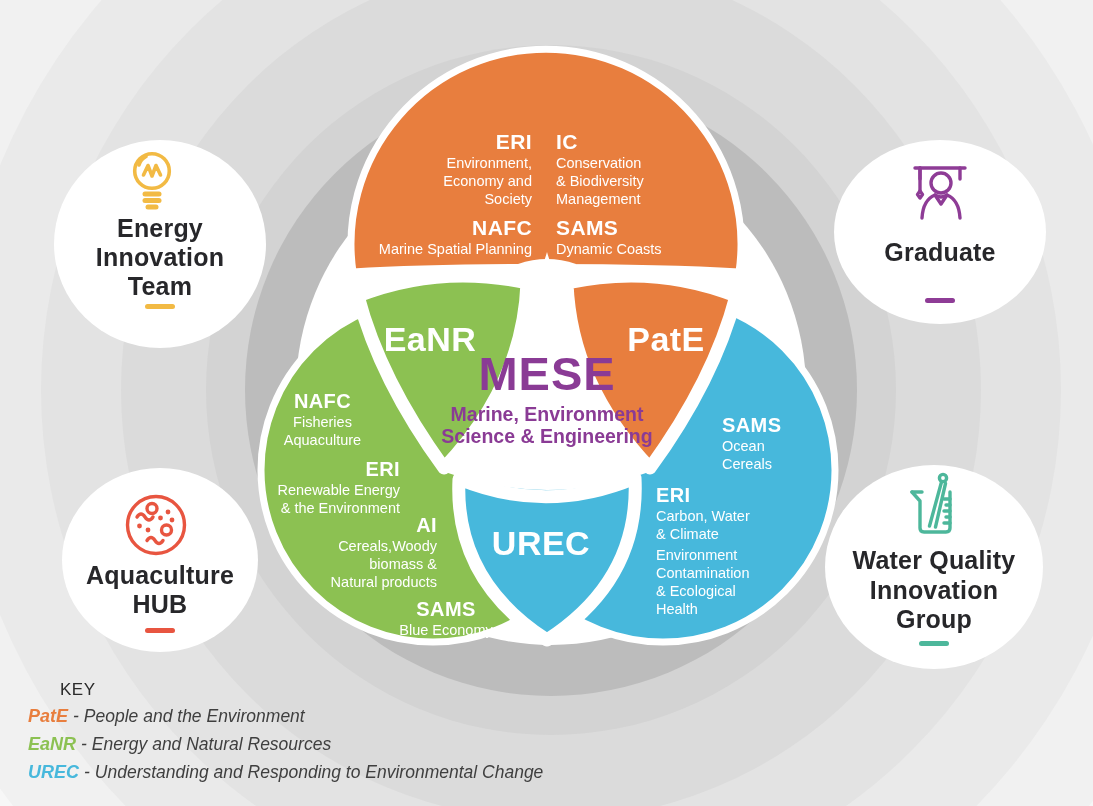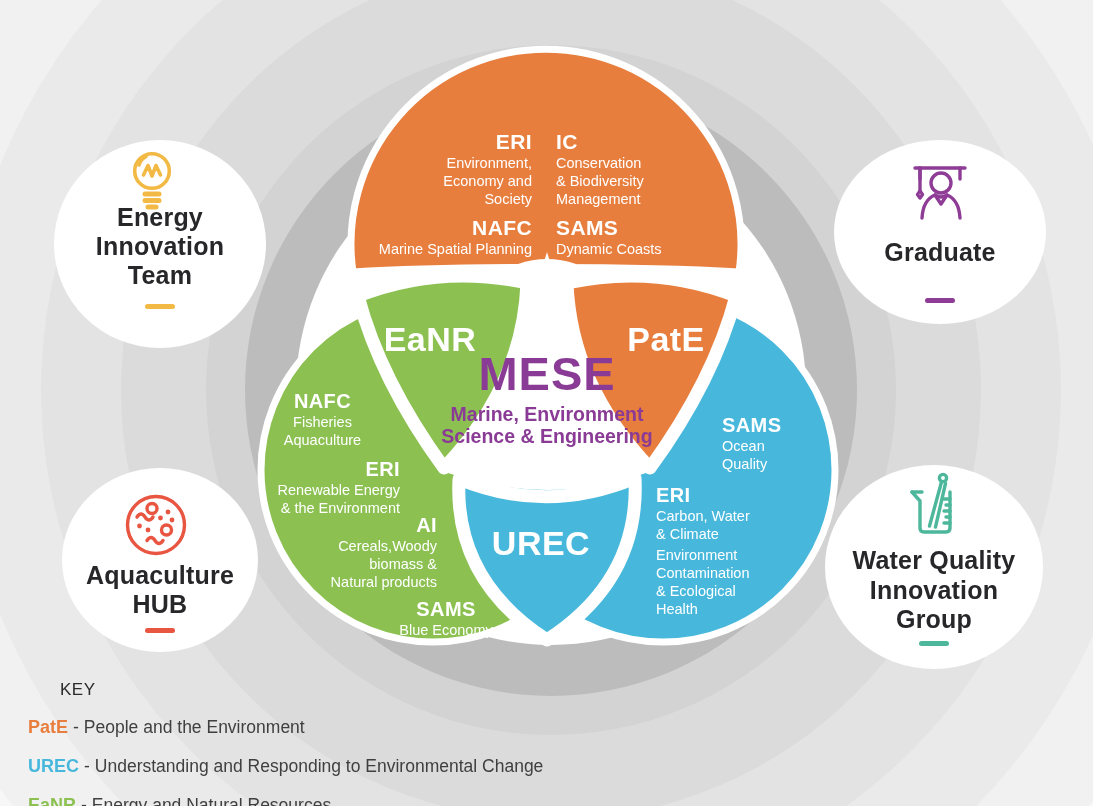--- a/index.html
+++ b/index.html
@@ -21,21 +21,21 @@
   
   .sat-label{position:absolute;text-align:center;color:#27272A;font-weight:700;font-size:25px;line-height:29px;letter-spacing:.2px;}
   .dash{position:absolute;width:30px;height:5px;border-radius:3px;}
   .dash.energy{background:#F2BA44;}
   .dash.graduate{background:#8E3C96;}
   .dash.aquaculture{background:#E85540;}
   .dash.water{background:#4DB79B;}
   
   .key{position:absolute;left:28px;top:680px;color:#2B2B2B;}
   .key-title{font-size:17px;font-weight:500;letter-spacing:.5px;margin-left:32px;}
-  .key-line{margin-top:16px;font-size:17.5px;line-height:23px;color:#3F3F3F;font-weight:500;}
+  .key-line{margin-top:5px;font-size:17.5px;line-height:23px;color:#3F3F3F;font-weight:500;font-style:italic;}
   .key-abbr{font-weight:800;font-size:18px;}
   .key-abbr.pate{color:#E87E3E;}
   .key-abbr.eanr{color:#8CC152;}
   .key-abbr.urec{color:#47B8DC;}
   .key-sep{margin:0 5px;}
   .ta-r{text-align:right;}
   .ta-c{text-align:center;}
 </style>
 </head>
 <body>
@@ -116,21 +116,21 @@
     <div class="t-det">Natural products</div>
   </div>
   <div class="abs ta-c" style="left:366px;top:589px;width:160px;">
     <div class="t-org sm">SAMS</div>
     <div class="t-det">Blue Economy</div>
   </div>
 
   <div class="abs" style="left:722px;top:405px;">
     <div class="t-org sm">SAMS</div>
     <div class="t-det">Ocean</div>
-    <div class="t-det">Quality</div>
+    <div class="t-det">Cereals</div>
   </div>
   <div class="abs" style="left:656px;top:475px;">
     <div class="t-org sm">ERI</div>
     <div class="t-det">Carbon, Water</div>
     <div class="t-det">&amp; Climate</div>
   </div>
   <div class="abs" style="left:656px;top:546px;">
     <div class="t-det">Environment</div>
     <div class="t-det">Contamination</div>
     <div class="t-det">&amp; Ecological</div>
@@ -149,21 +149,21 @@
   <div class="abs" style="left:128px;top:150px;">
     <svg width="48" height="66" viewBox="0 0 48 66" fill="none" stroke="#F2BA44" stroke-width="3.6" stroke-linecap="round" stroke-linejoin="round">
       <circle cx="24" cy="21" r="17.3"></circle>
       <path d="M11,15 A14.5,14.5 0 0 1 18,6.5"></path>
       <path d="M15.5,25 L20,15.5 L24,26 L28,15.5 L32.5,25"></path>
       <path d="M17,44 H31" stroke-width="5"></path>
       <path d="M17,50.5 H31" stroke-width="5"></path>
       <path d="M20,57 H28" stroke-width="5"></path>
     </svg>
   </div>
-  <div class="sat-label" style="left:50px;top:203px;width:220px;text-align:center;">
+  <div class="sat-label" style="left:50px;top:214px;width:220px;text-align:center;">
     <div>Energy</div>
     <div>Innovation</div>
     <div>Team</div>
   </div>
   <div class="dash energy" style="left:145px;top:304px;"></div>
 
   <div class="abs" style="left:908px;top:158px;">
     <svg width="64" height="74" viewBox="0 0 64 74" fill="none" stroke="#8E3C96" stroke-width="3.4" stroke-linecap="round" stroke-linejoin="round">
       <path d="M7,10 H57"></path>
       <path d="M12,10 V21"></path>
@@ -220,20 +220,20 @@
     <div>Group</div>
   </div>
   <div class="dash water" style="left:919px;top:641px;"></div>
 
   <div class="key">
     <div class="key-title">KEY</div>
     <div class="key-line">
       <span class="key-abbr pate">PatE</span><span class="key-sep">-</span><span>People and the Environment</span>
     </div>
     <div class="key-line">
+      <span class="key-abbr eanr">EaNR</span><span class="key-sep">-</span><span>Energy and Natural Resources</span>
+    </div>
+    <div class="key-line">
       <span class="key-abbr urec">UREC</span><span class="key-sep">-</span><span>Understanding and Responding to Environmental Change</span>
     </div>
-    <div class="key-line">
-      <span class="key-abbr eanr">EaNR</span><span class="key-sep">-</span><span>Energy and Natural Resources</span>
-    </div>
   </div>
 
 </div>
 
 </body></html>

